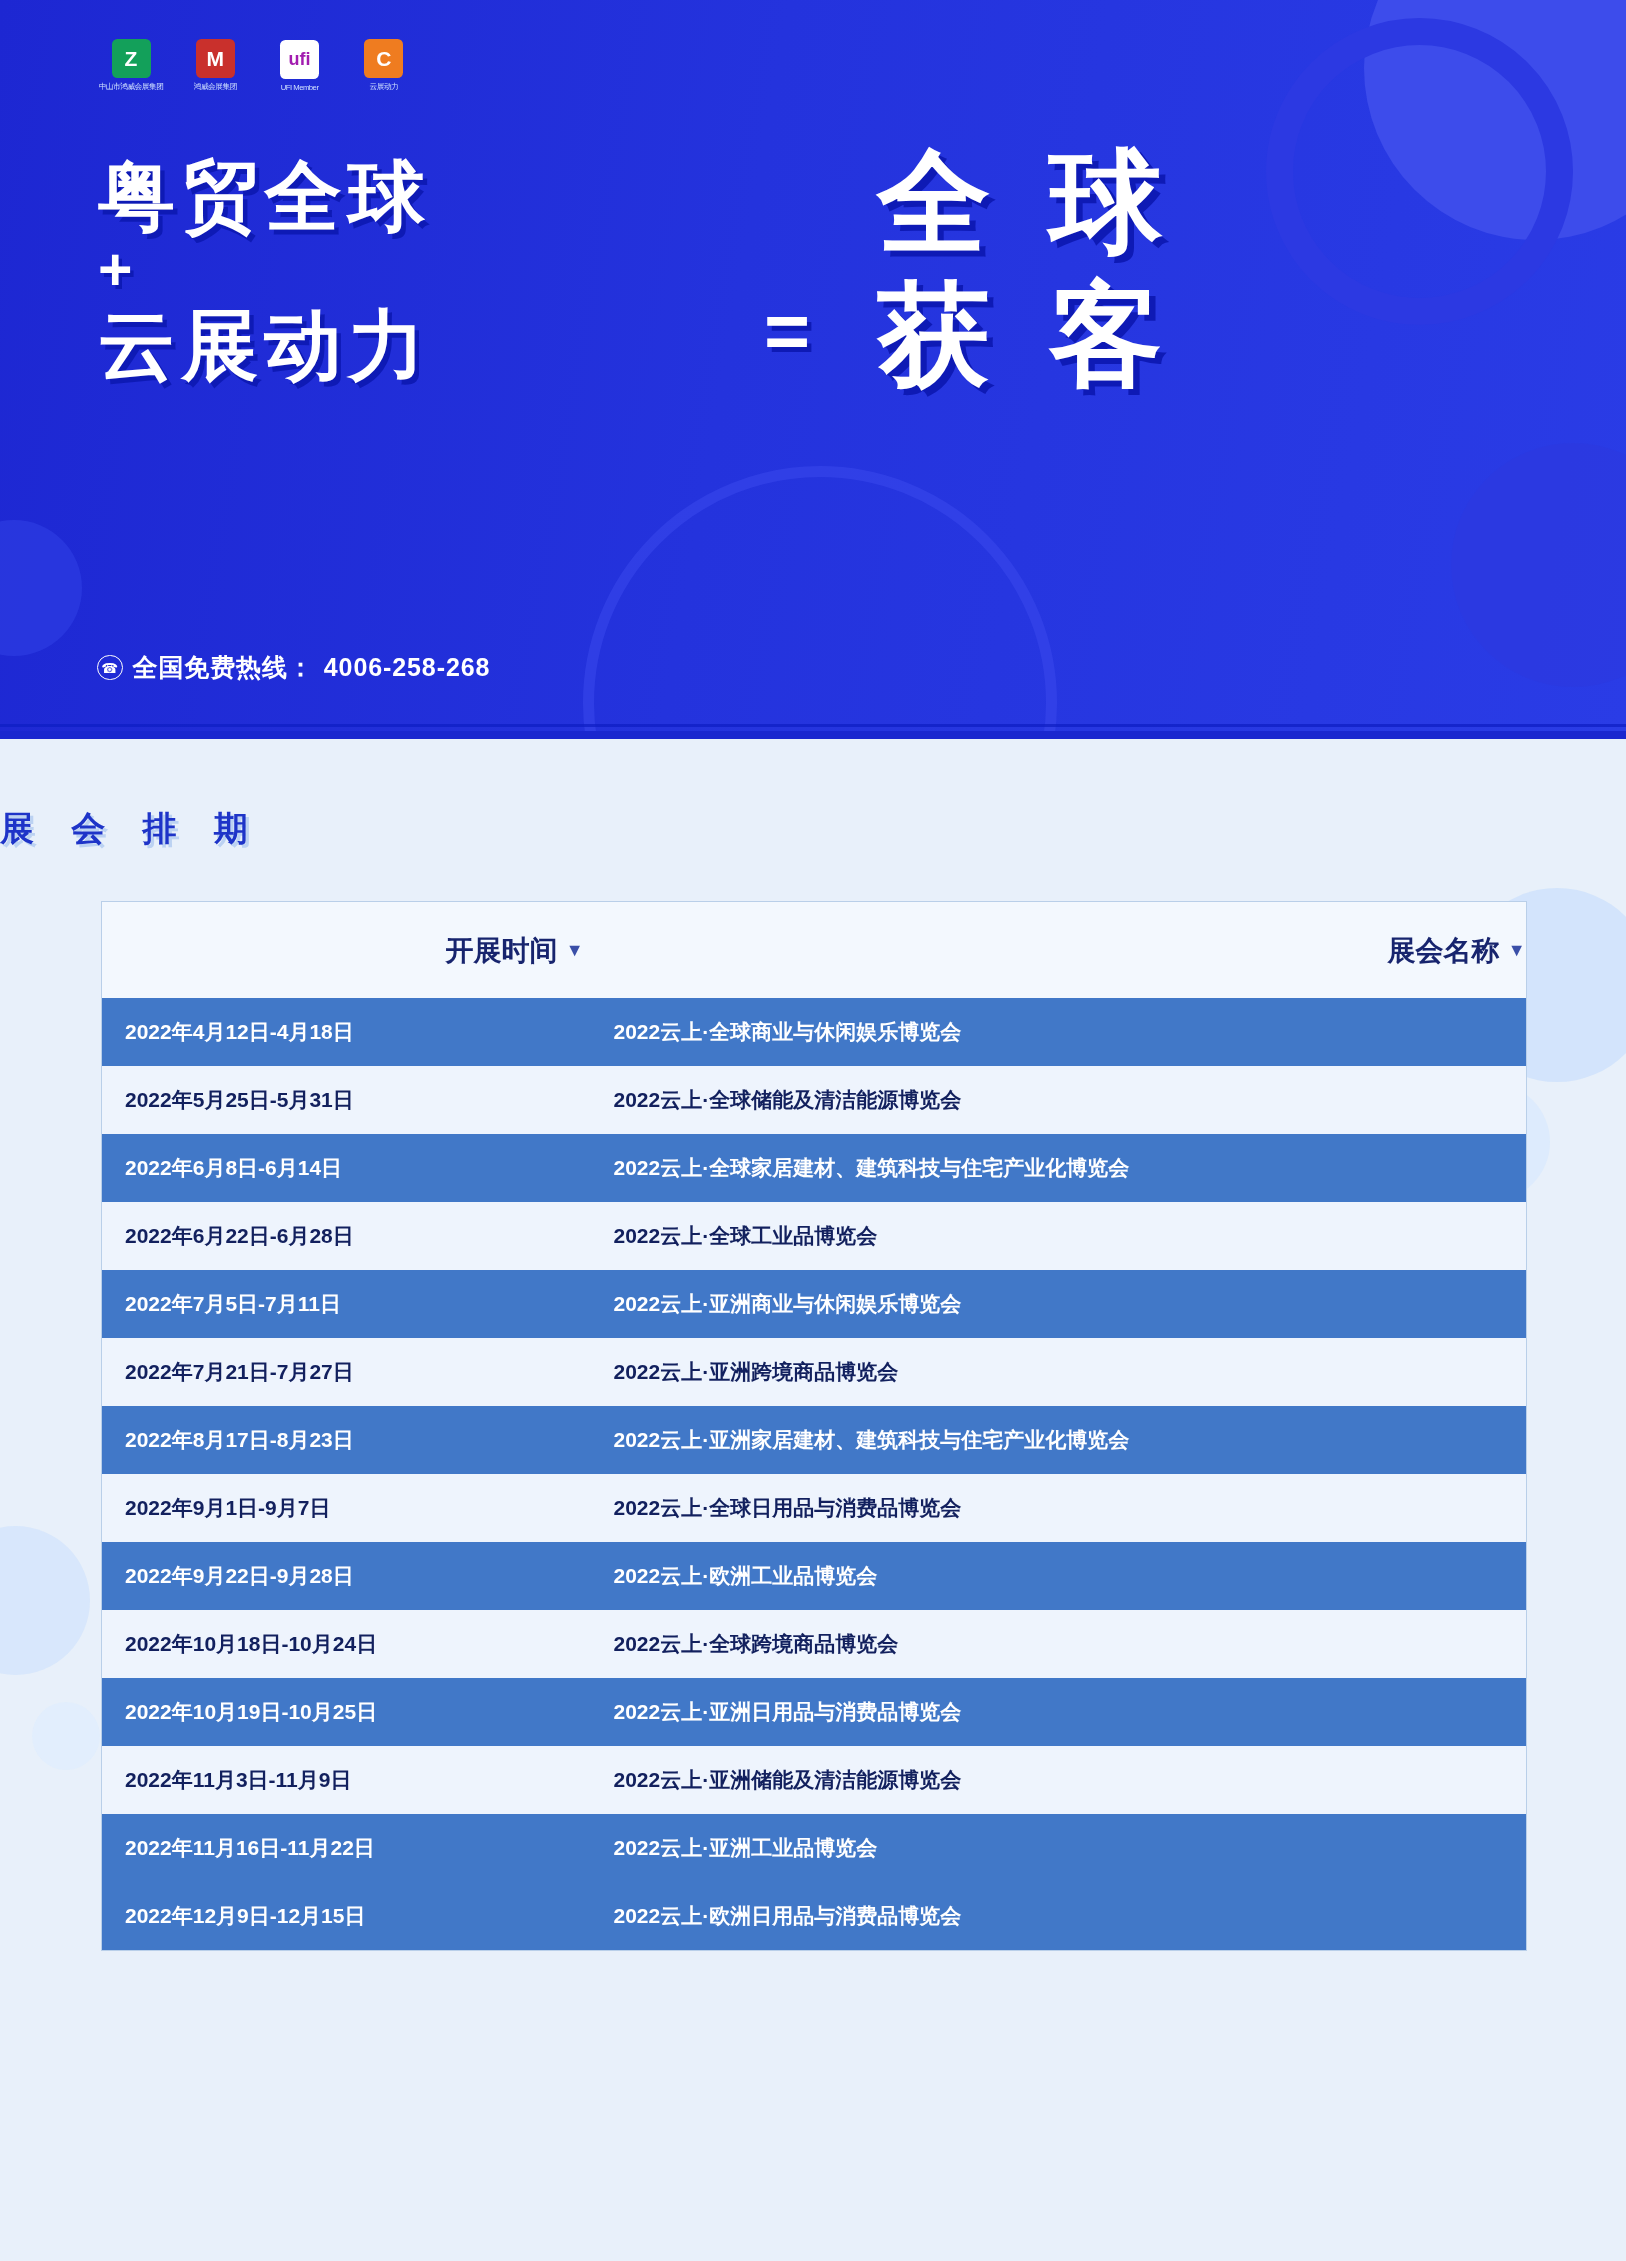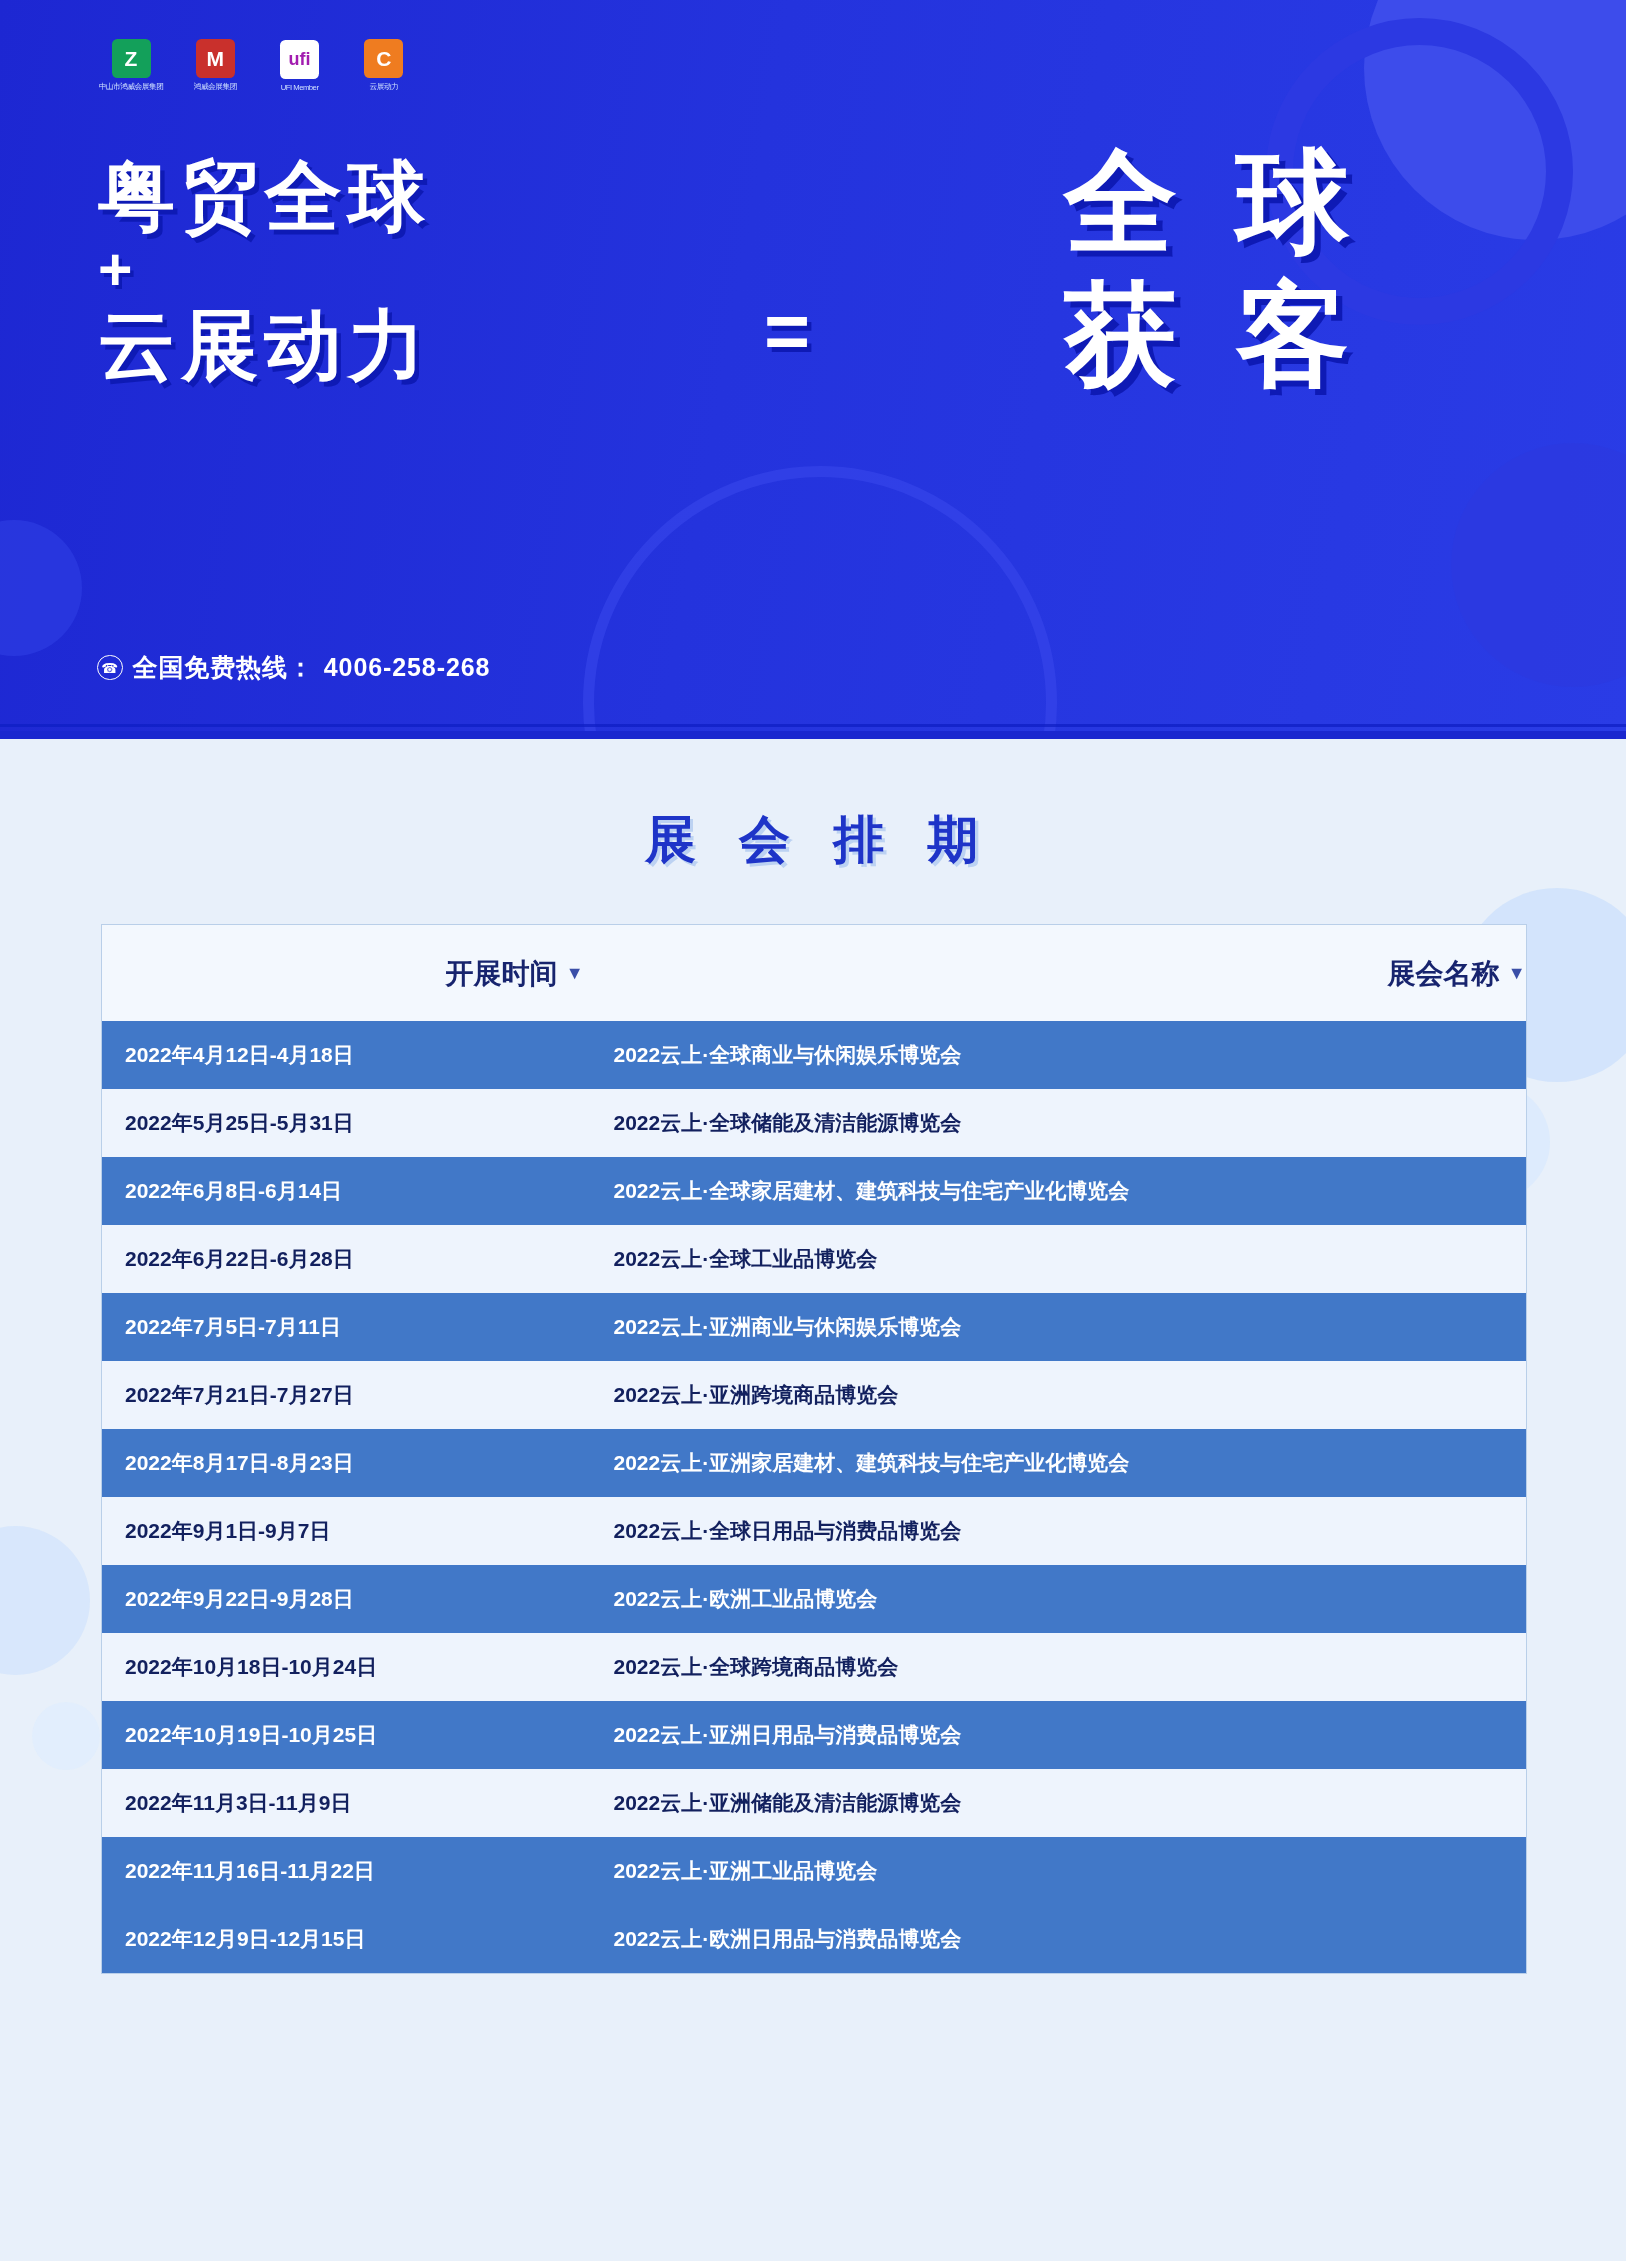--- a/index.html
+++ b/index.html
@@ -163,21 +163,20 @@
     width: 669px;
   }
   .hl-big {
     font-size: 113px;
     font-weight: 900;
     letter-spacing: 10px;
     line-height: 1.18;
     color: #fff;
     text-shadow: 6.3px 6.3px 0 #0e1ab5;
     font-family: "DejaVu Sans", "Liberation Sans", sans-serif;
-    text-align: center;
   }
 
   .hotline {
     position: absolute;
     left: 97px;
     top: 651px;
     display: flex;
     align-items: center;
     gap: 10px;
     z-index: 6;
@@ -213,29 +212,28 @@
   }
   .bb1 { width: 194px; height: 194px; right: -27px; top: 149px; background:#cfe2fb;}
   .bb2 { width: 118px; height: 118px; right: 77px; top: 344px; background:#dbeafd;}
   .bb3 { width: 149px; height: 149px; left: -59px; top: 787px; background:#d5e5fb;}
   .bb4 { width: 68px; height: 68px; left: 32px; top: 963px; background:#e0edfd;}
 
   .section-title {
     position: relative;
     margin: 0;
     padding-top: 67px;
-    text-align: center;
-    font-size: 51px;
+    text-align: left;
+    font-size: 34px;
     font-weight: 900;
     letter-spacing: 12.7px;
     color: #1e34c8;
     text-shadow: 3.2px 3.2px 0 #bcd2f2;
     z-index: 3;
     font-family: "DejaVu Sans", "Liberation Sans", sans-serif;
-    padding-left: 9px;
   }
 
   .table-card {
     position: relative;
     margin: 49px auto 0 auto;
     width: 1424px;
     border: 1.4px solid #b9cfe9;
     background: #f3f8fe;
     z-index: 4;
   }

